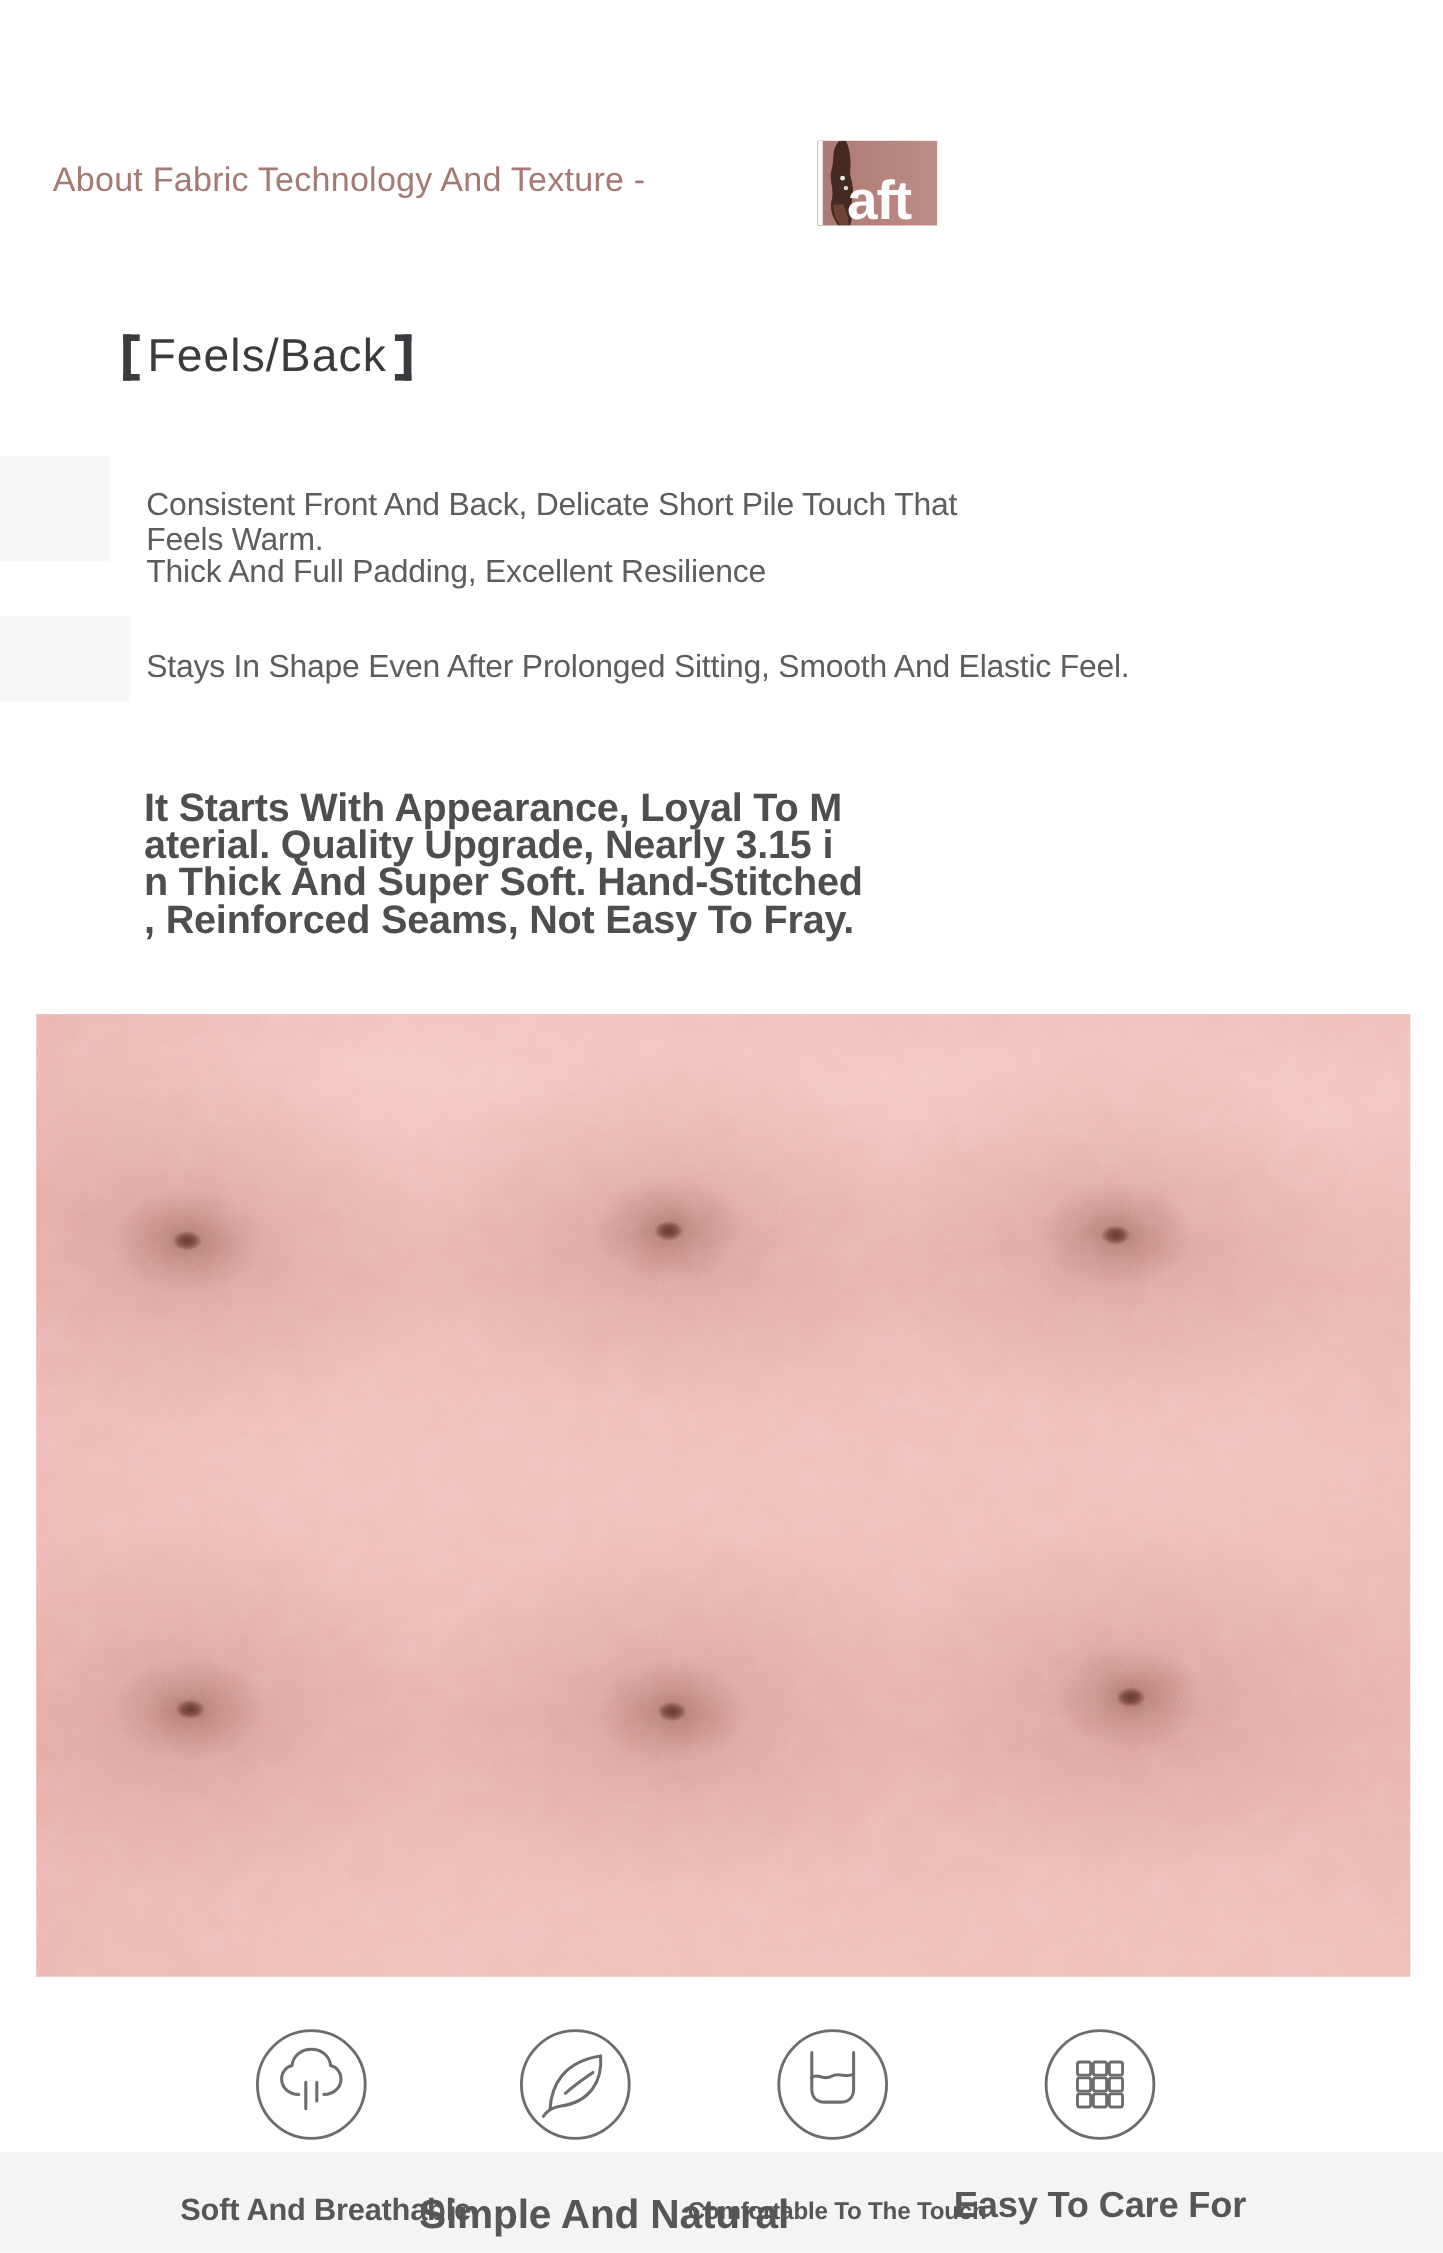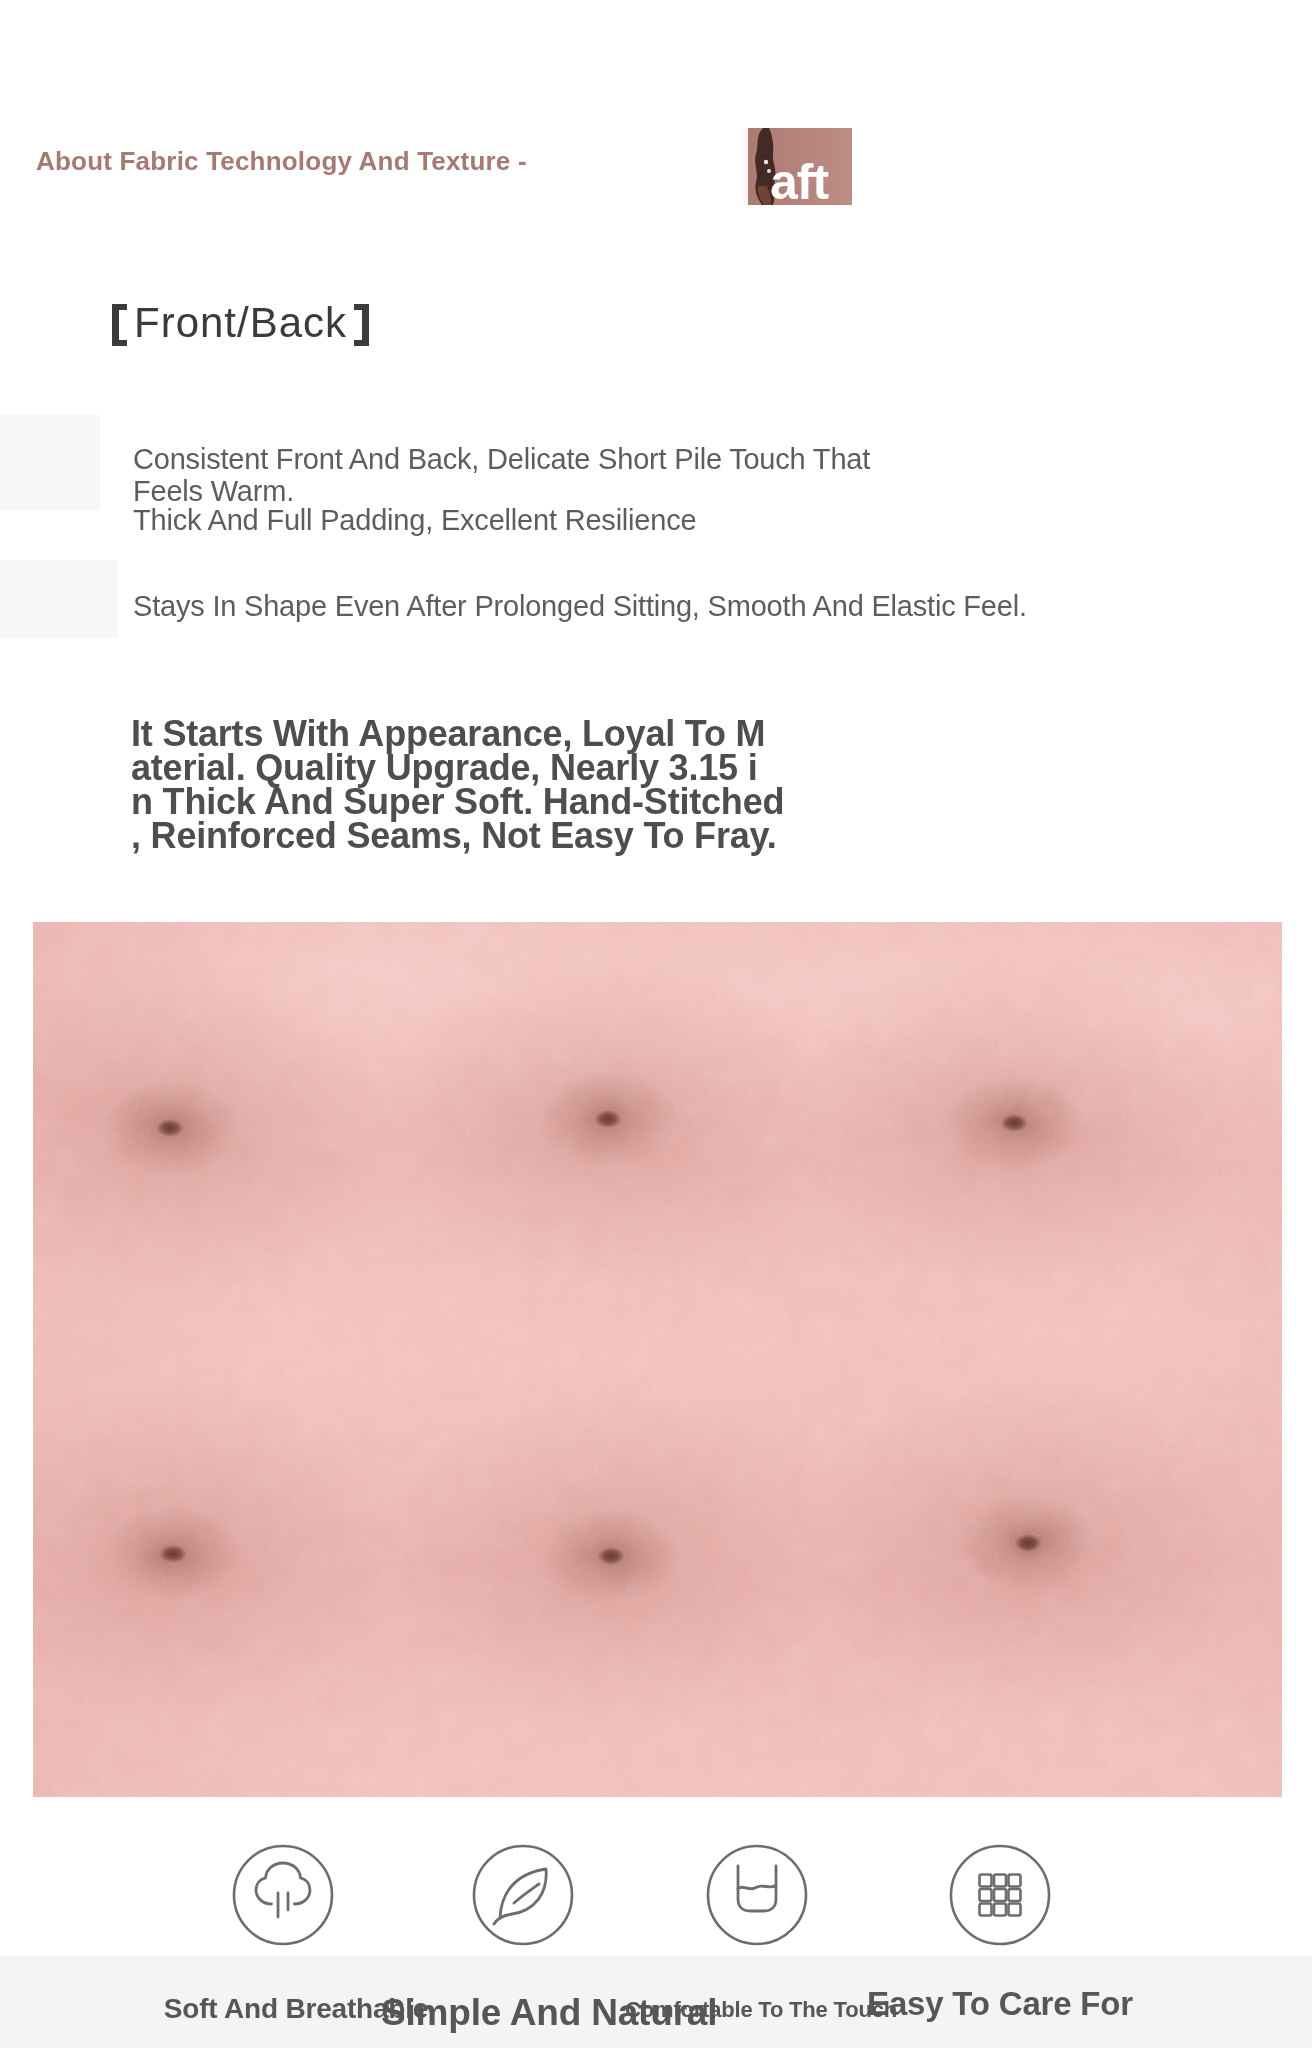--- a/index.html
+++ b/index.html
@@ -17,21 +17,21 @@
   }
   .abs{position:absolute;}
 
   
   .artifact{background:#f8f6f6;}
   .artifact.a1{left:0;top:415px;width:100px;height:95px;}
   .artifact.a2{left:0;top:560px;width:118px;height:78px;}
 
   
   .page-title{
-    left:36px; top:146px; font-size:26px; font-weight:700;
+    left:48px; top:146px; font-size:31px; font-weight:400;
     color:var(--accent-title); letter-spacing:.2px; white-space:nowrap;
   }
   .brand-badge{
     left:743px; top:128px; width:109px; height:77px;
     background:linear-gradient(90deg,#aa7b72 0%,#b28079 35%,#bd8e86 100%);
     overflow:hidden;
   }
   .brand-badge .badge-label{
     position:absolute; left:27px; top:6px; font-size:50px; font-weight:700;
     letter-spacing:-1px; color:var(--badge-text-color); line-height:64px;margin-top:16px;
@@ -133,21 +133,21 @@
     <path d="M20,0 C12,8 16,18 13,26 C10,36 16,44 13,54 C11,62 14,70 19,77 L30,77 C33,68 30,60 32,50 C34,40 29,34 30,26 C31,16 29,6 26,0 Z" fill="#3c231c" opacity="0.92"></path>
     <path d="M15,58 C14,66 17,72 21,77 L28,77 C29,70 26,64 24,58 Z" fill="#7a4a3c" opacity="0.8"></path>
     <circle cx="23" cy="34" r="2.2" fill="#ffffff" opacity="0.9"></circle>
     <circle cx="26" cy="43" r="2" fill="#ffffff" opacity="0.85"></circle>
   </svg>
   <span class="badge-label">aft</span>
 </div>
 
 <div class="abs section-heading">
   <span class="cjk-bracket left"></span>
-  <span class="heading-text">Front/Back</span>
+  <span class="heading-text">Feels/Back</span>
   <span class="cjk-bracket right"></span>
 </div>
 
 <div class="abs para p1">Consistent Front And Back, Delicate Short Pile Touch That
 Feels Warm.</div>
 <div class="abs para p2">Thick And Full Padding, Excellent Resilience</div>
 <div class="abs para p3">Stays In Shape Even After Prolonged Sitting, Smooth And Elastic Feel.</div>
 
 <div class="abs quality-note">It Starts With Appearance, Loyal To M
 aterial. Quality Upgrade, Nearly 3.15 i

